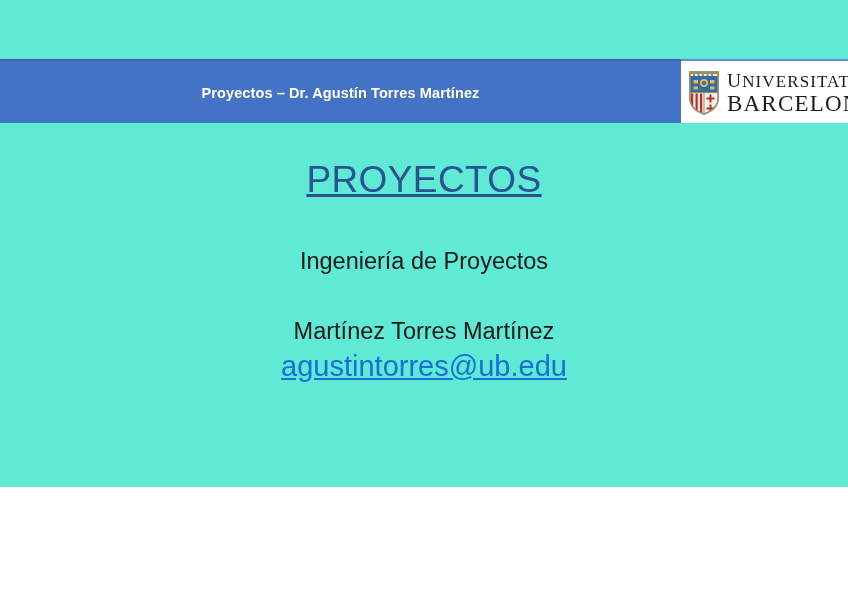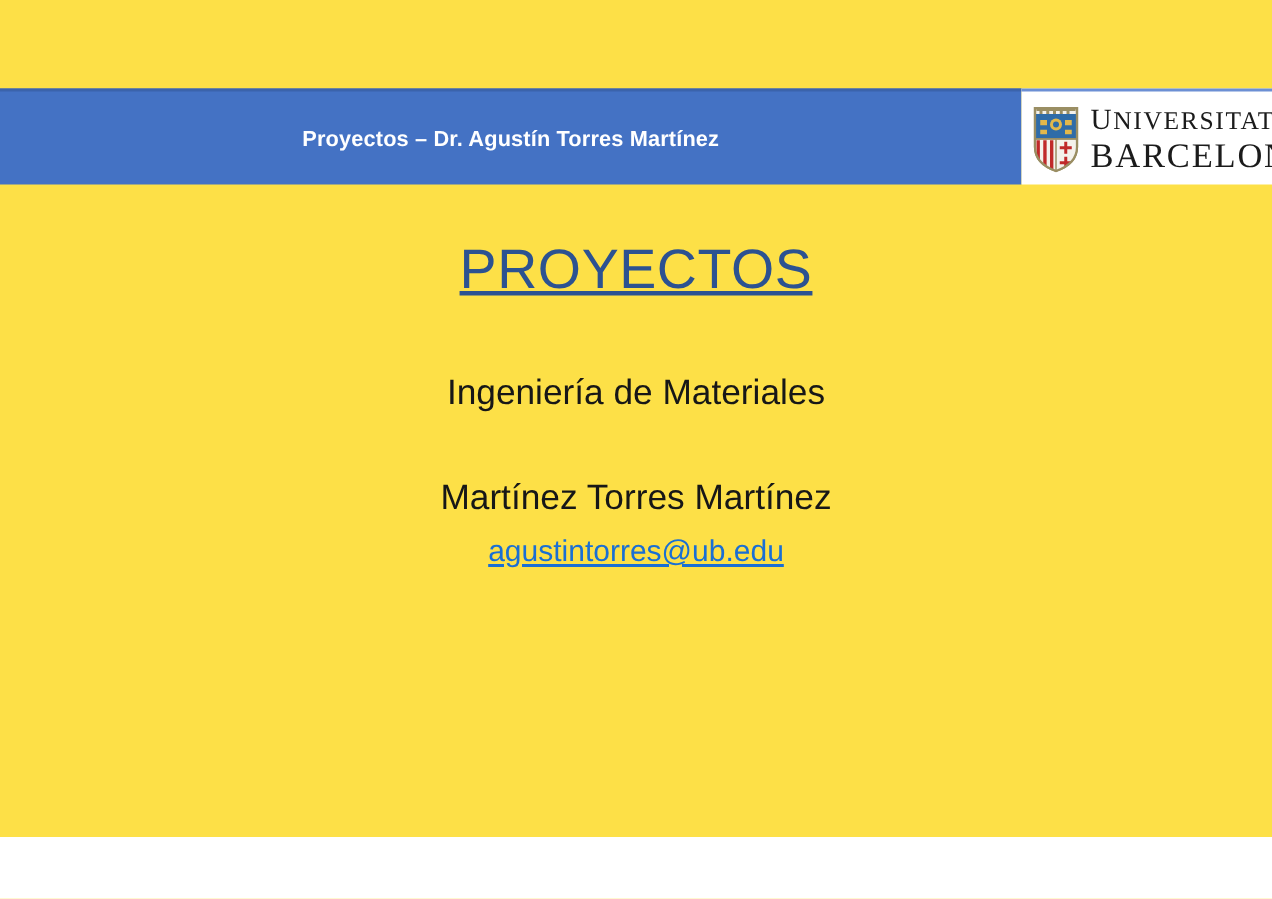--- a/index.html
+++ b/index.html
@@ -15,22 +15,22 @@
     overflow: hidden;
     font-family: "Liberation Sans", sans-serif;
     -webkit-font-smoothing: antialiased;
   }
 
   .slide {
     position: absolute;
     left: 0;
     top: 0;
     width: 848px;
-    height: 558px;
-    background: #fde047;
+    height: 487px;
+    background: #5eead4;
   }
 
   
   .header-band {
     position: absolute;
     left: 0px;
     top: 59px;
     width: 681px;
     height: 64px;
     background: #4472c4;
@@ -137,21 +137,21 @@
     line-height: 35px;
   }
 
   .block-course { margin-top: 43px; }
   .block-author { margin-top: 35px; }
 
   .email-link {
     color: #1a6fd4;
     text-decoration: underline;
     text-underline-offset: 2px;
-    font-size: 20px;
+    font-size: 29px;
     font-family: "Liberation Sans", sans-serif;
     cursor: pointer;
   }
 </style>
 </head>
 <body>
 
 <div class="slide">
 
   <div class="header-band">
@@ -215,21 +215,21 @@
       </div>
 
     </div>
   </div>
 
   <div class="content">
 
     <div class="doc-title">PROYECTOS</div>
 
     <div class="block-course">
-      <div class="para">Ingeniería de Materiales</div>
+      <div class="para">Ingeniería de Proyectos</div>
     </div>
 
     <div class="block-author">
       <div class="para">Martínez Torres Martínez</div>
       <div class="para">
         <span class="email-link">agustintorres@ub.edu</span>
       </div>
     </div>
 
   </div>

